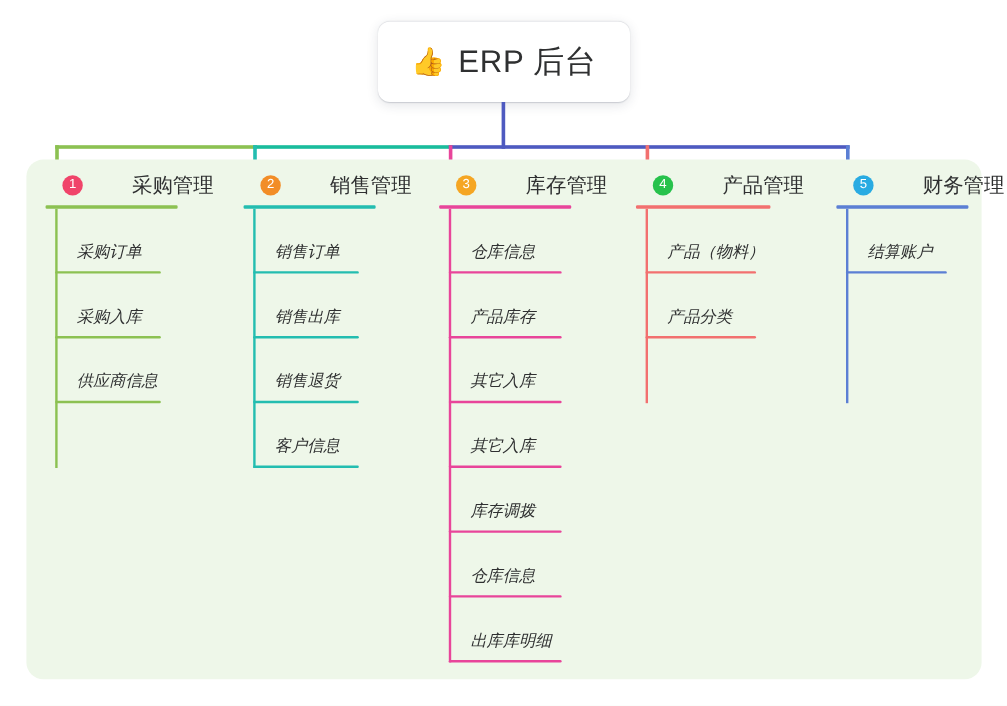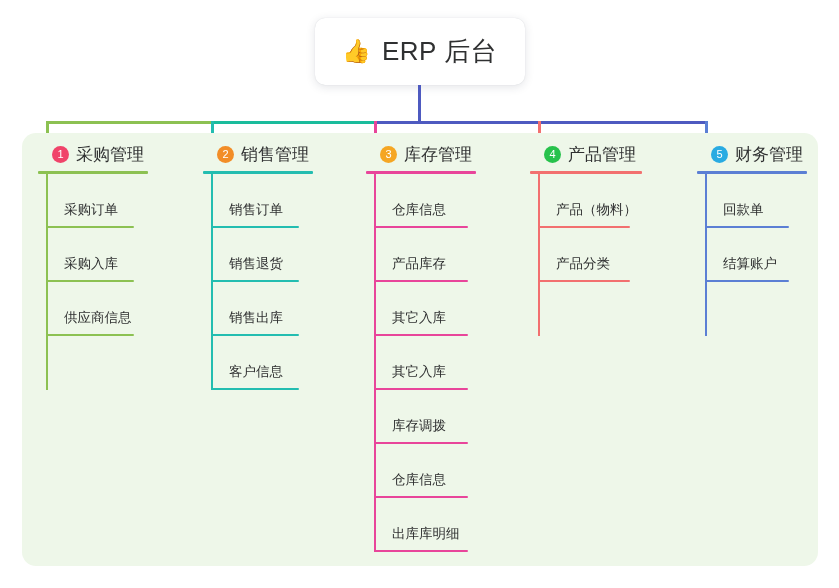--- a/index.html
+++ b/index.html
@@ -86,39 +86,41 @@
     font-size: 11px;
     line-height: 17px;
     text-align: center;
     font-weight: 400;
     flex: 0 0 auto;
   }
   .col-title {
     font-size: 17px;
     color: #2f3031;
     font-weight: 400;
+    margin-left: 34px;
   }
   .col-underline {
     height: 3px;
     margin-top: 4px;
     border-radius: 1px;
   }
   .col-body {
     position: relative;
   }
   .spine {
     position: absolute;
     left: 8px;
     top: 0;
     width: 2px;
   }
   .leaf {
     position: relative;
     height: 54px;
     box-sizing: border-box;
+    font-style: italic;
   }
   .leaf-label {
     position: absolute;
     left: 26px;
     bottom: 9px;
     font-size: 13.5px;
     color: #2f3031;
     white-space: nowrap;
   }
   .leaf-line {
@@ -182,25 +184,25 @@
         <span class="col-title">销售管理</span>
       </div>
       <div class="col-underline" style="width: 110px; background: rgb(35, 189, 176);"></div>
       <div class="col-body">
         <div class="spine" style="background: rgb(35, 189, 176); height: 216px;"></div>
         <div class="leaf">
           <span class="leaf-label">销售订单</span>
           <div class="leaf-line" style="width: 88px; background: rgb(35, 189, 176);"></div>
         </div>
         <div class="leaf">
+          <span class="leaf-label">销售出库</span>
+          <div class="leaf-line" style="width: 88px; background: rgb(35, 189, 176);"></div>
+        </div>
+        <div class="leaf">
           <span class="leaf-label">销售退货</span>
-          <div class="leaf-line" style="width: 88px; background: rgb(35, 189, 176);"></div>
-        </div>
-        <div class="leaf">
-          <span class="leaf-label">销售出库</span>
           <div class="leaf-line" style="width: 88px; background: rgb(35, 189, 176);"></div>
         </div>
         <div class="leaf">
           <span class="leaf-label">客户信息</span>
           <div class="leaf-line" style="width: 88px; background: rgb(35, 189, 176);"></div>
         </div>
       </div>
     </div>
     <div class="column" style="left: 366px;">
       <div class="col-header">
@@ -260,22 +262,18 @@
     </div>
     <div class="column" style="left: 697px;">
       <div class="col-header">
         <span class="badge" style="background: rgb(41, 171, 226);">5</span>
         <span class="col-title">财务管理</span>
       </div>
       <div class="col-underline" style="width: 110px; background: rgb(91, 127, 212);"></div>
       <div class="col-body">
         <div class="spine" style="background: rgb(91, 127, 212); height: 162px;"></div>
         <div class="leaf">
-          <span class="leaf-label">回款单</span>
-          <div class="leaf-line" style="width: 84px; background: rgb(91, 127, 212);"></div>
-        </div>
-        <div class="leaf">
           <span class="leaf-label">结算账户</span>
           <div class="leaf-line" style="width: 84px; background: rgb(91, 127, 212);"></div>
         </div>
       </div>
     </div>
   </div>
 
 </body></html>

